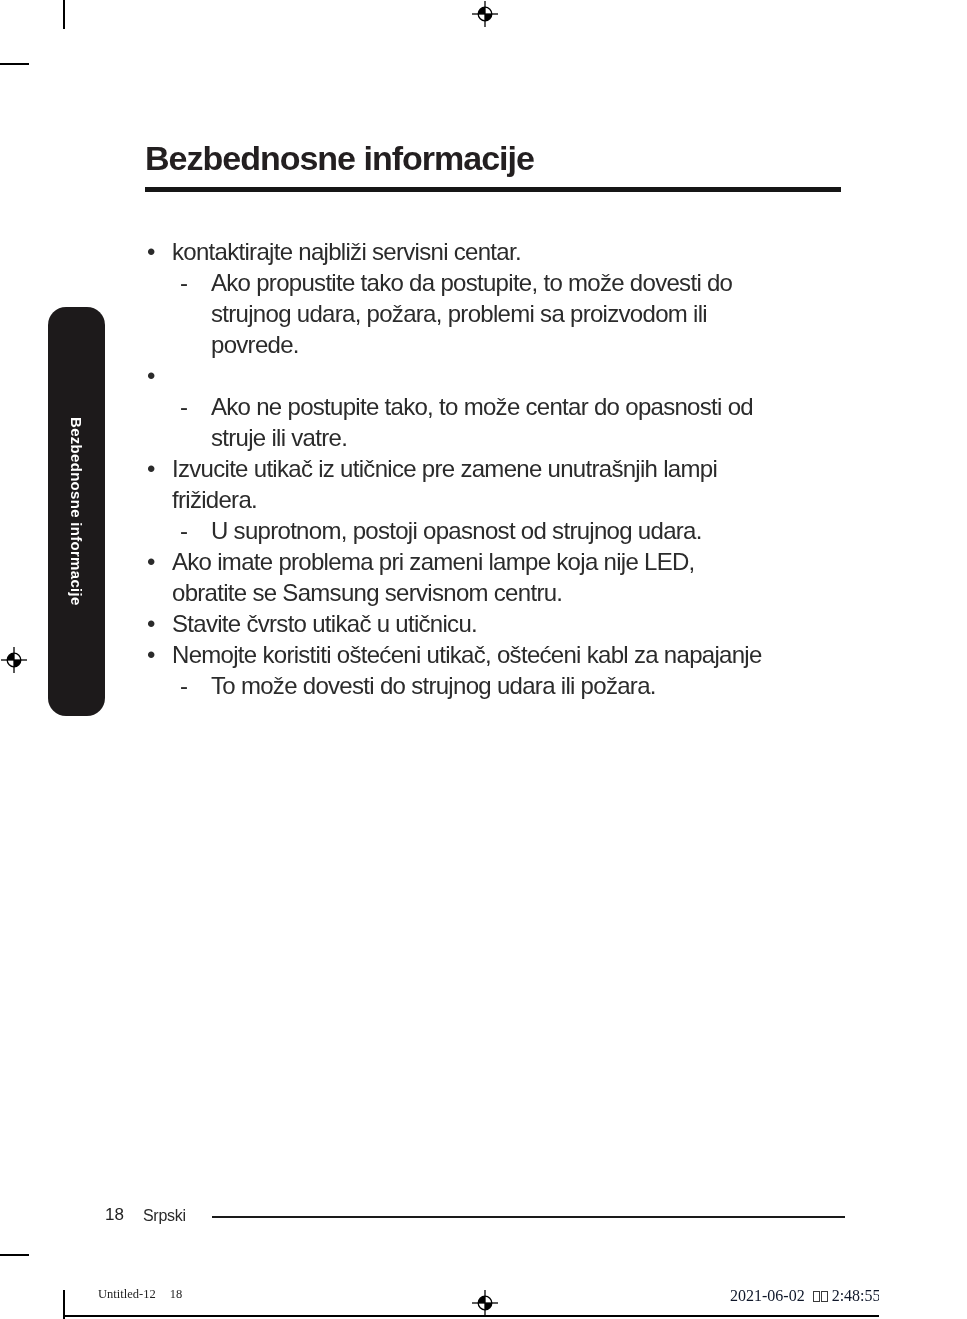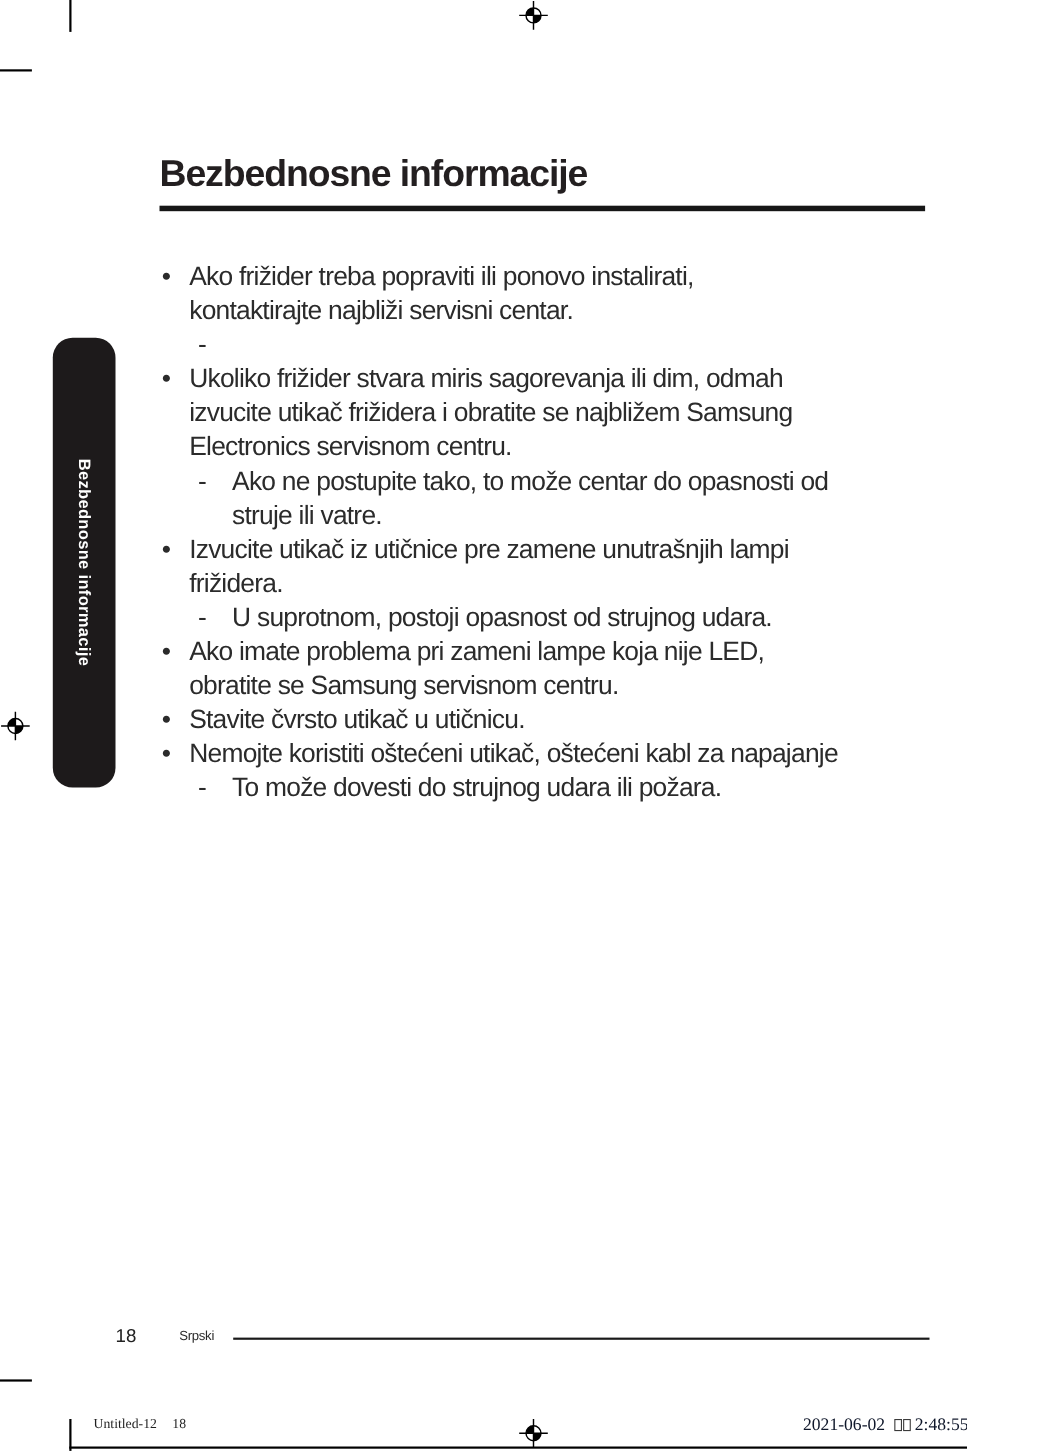--- a/index.html
+++ b/index.html
@@ -41,38 +41,37 @@
   .side-tab .vtext {
     writing-mode:vertical-rl; color:#ffffff; font-size:15px; font-weight:bold;
     letter-spacing:0.3px; white-space:nowrap;
   }
 
   
   .footer-pagenum {
     position:absolute; left:105px; top:1205px; font-size:17px; color:#222222;
   }
   .footer-lang {
-    position:absolute; left:143px; top:1207px; font-size:12px; color:#2a2a2a;
+    position:absolute; left:143px; top:1207px; font-size:16px; color:#2a2a2a;
     letter-spacing:-0.3px;
-    margin-left:20px;
   }
   .footer-rule {
     position:absolute; left:212px; top:1216px; width:633px; height:2px;
     background:#1a1a1a;
   }
 
   
   .mark { position:absolute; background:#000000; }
 
   
   .regmark { position:absolute; width:28px; height:28px; }
 
   
   .slug-left {
-    position:absolute; left:85px; top:1287px;
+    position:absolute; left:98px; top:1287px;
     font-family:"Liberation Serif", serif; font-size:12.5px; color:#1f1f1f;
     white-space:nowrap;
   }
   .slug-left .pg { margin-left:14px; }
   .slug-right {
     position:absolute; left:730px; top:1287px;
     font-family:"Liberation Serif", serif; font-size:16px; color:#0f172a;
     white-space:nowrap;
   }
   .tofu { display:inline-block; margin:0 3px 0 8px; vertical-align:-1px; }
@@ -124,34 +123,33 @@
     <path d="M0 0 L0 -6.8 A6.8 6.8 0 0 0 -6.8 0 Z M0 0 L0 6.8 A6.8 6.8 0 0 0 6.8 0 Z" fill="#000"></path>
   </svg>
 
   <div class="doc-title">Bezbednosne informacije</div>
   <div class="title-rule"></div>
 
   <div class="content-list">
       <div class="li level1">
         <span class="marker">•</span>
         <div class="text">
-          <div>Ako frižider treba popraviti ili ponovo instalirati,</div>
           <div>kontaktirajte najbliži servisni centar.</div>
         </div>
       </div>
       <div class="li level2">
         <span class="marker">-</span>
-      </div>
-      <div class="li level1">
-        <span class="marker">•</span>
-        <div class="text">
-          <div>Ukoliko frižider stvara miris sagorevanja ili dim, odmah</div>
-          <div>izvucite utikač frižidera i obratite se najbližem Samsung</div>
-          <div>Electronics servisnom centru.</div>
-        </div>
+        <div class="text">
+          <div>Ako propustite tako da postupite, to može dovesti do</div>
+          <div>strujnog udara, požara, problemi sa proizvodom ili</div>
+          <div>povrede.</div>
+        </div>
+      </div>
+      <div class="li level1">
+        <span class="marker">•</span>
       </div>
       <div class="li level2">
         <span class="marker">-</span>
         <div class="text">
           <div>Ako ne postupite tako, to može centar do opasnosti od</div>
           <div>struje ili vatre.</div>
         </div>
       </div>
       <div class="li level1">
         <span class="marker">•</span>

